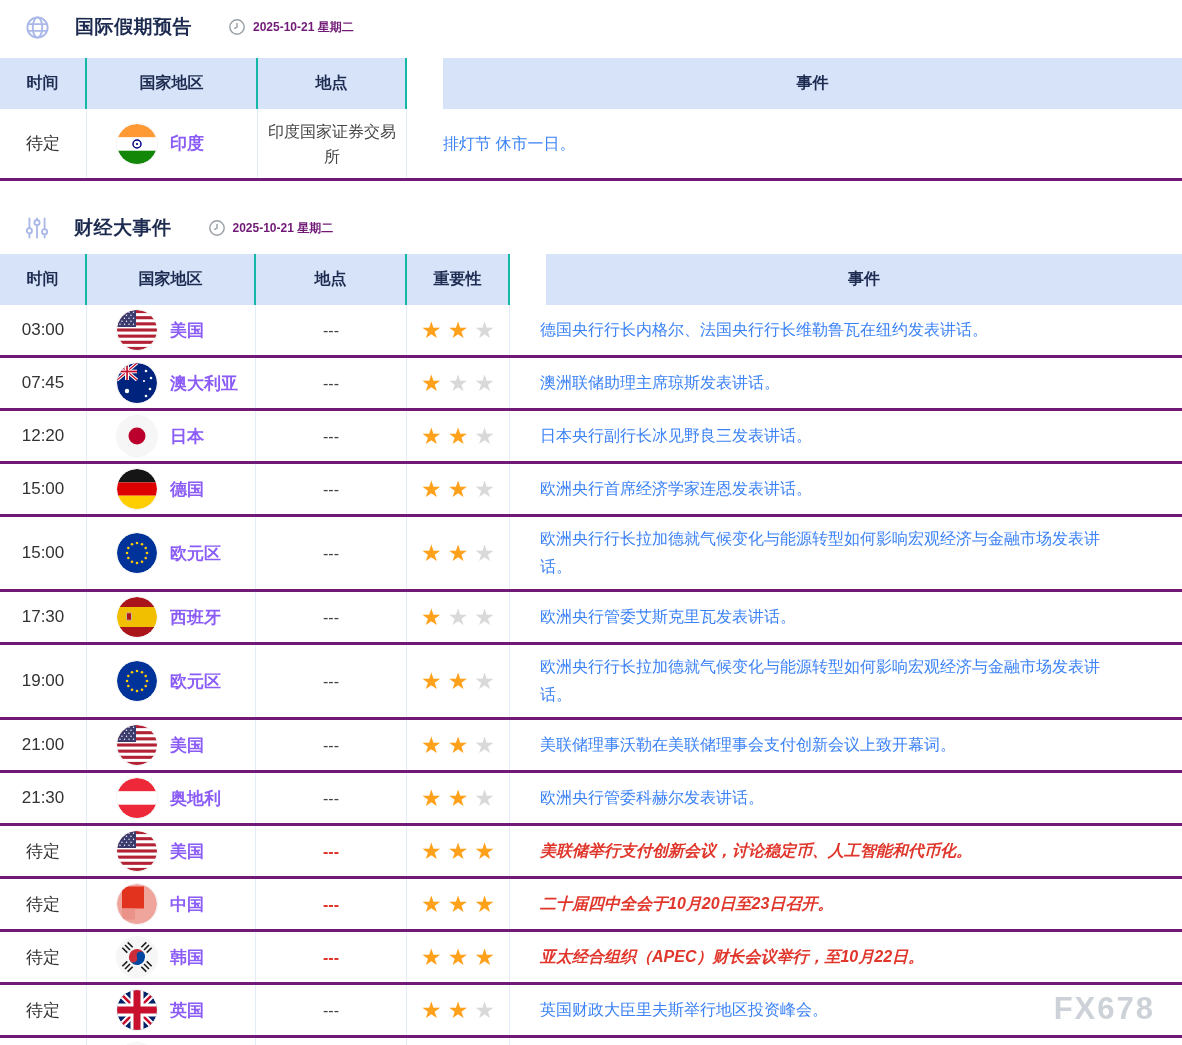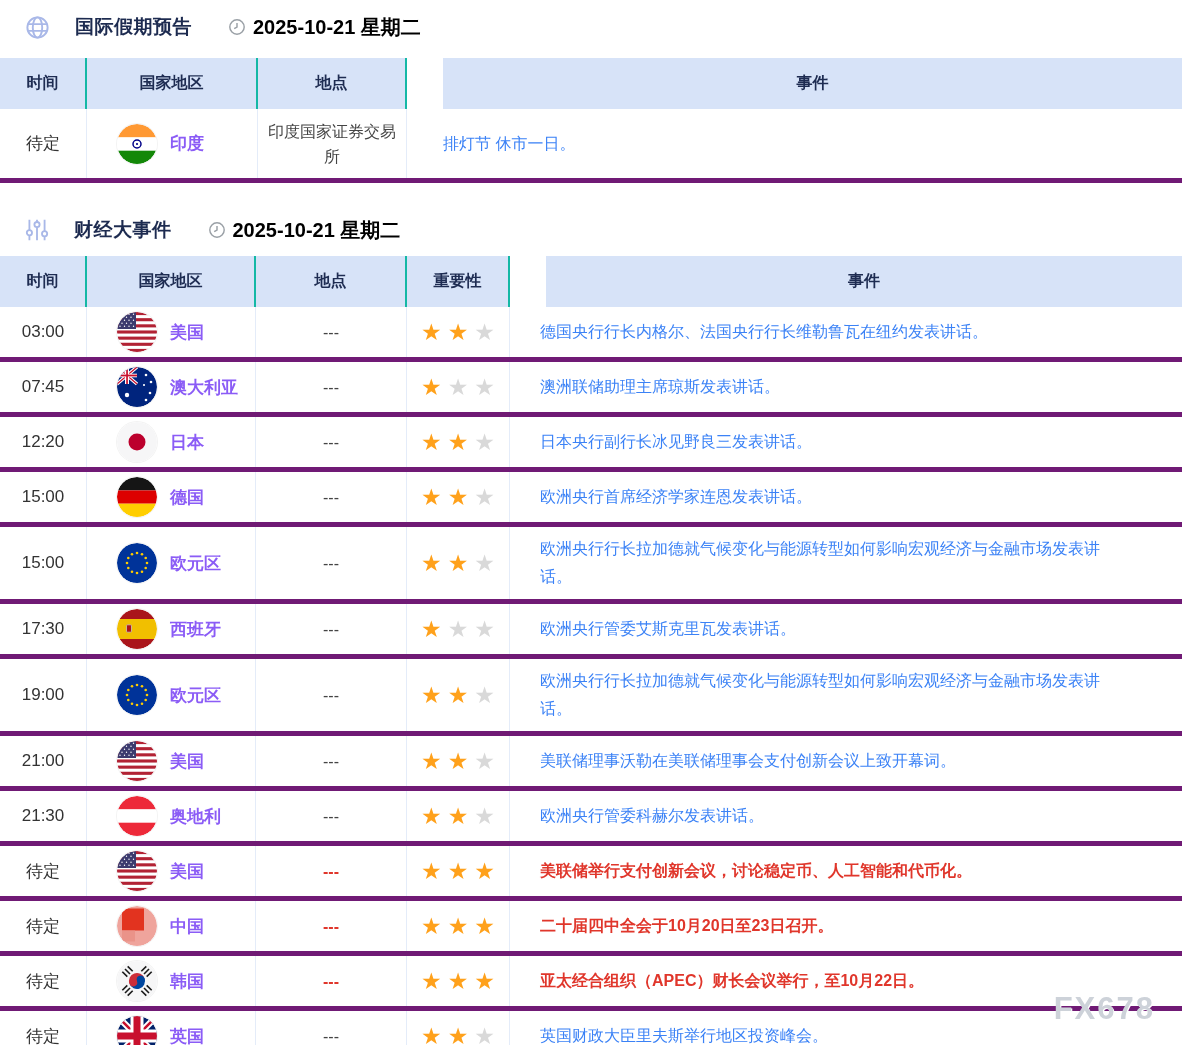--- a/index.html
+++ b/index.html
@@ -4,50 +4,50 @@
 <style>
   html,body{margin:0;padding:0;background:#fff;}
   .page{
     position:relative;width:1182px;height:1045px;overflow:hidden;background:#fff;
     font-family:"Liberation Sans","DejaVu Sans",sans-serif;color:#333;
   }
   
   .sec-head{display:flex;align-items:center;gap:24px;padding:10px 0 0 24px;height:34px;}
   .sec-title{margin:0;font-size:19px;font-weight:bold;color:#1d2b50;letter-spacing:.5px;}
   .datewrap{display:flex;align-items:center;gap:7px;margin-left:12px;}
-  .date{font-size:20px;font-weight:bold;color:#000000;}
+  .date{font-size:12px;font-weight:bold;color:#701a75;}
   
   .table{width:1182px;}
   .holiday{margin-top:14px;}
   .events{margin-top:9px;}
   .thead,.tr{display:grid;}
   .holiday .thead,.holiday .tr{grid-template-columns:87px 171px 149px 1fr;}
   .events .thead,.events .tr{grid-template-columns:87px 169px 151px 103px 1fr;}
   .th{
     background:var(--header-bg,#d7e3f8);height:51px;display:flex;align-items:center;justify-content:center;
     font-size:16px;font-weight:bold;color:#1e2c52;border-right:2px solid #14b8a6;
   }
   .th:last-child{border-right:none;margin-left:36px;}
-  .tr{border-bottom:5px solid #701a75;min-height:50px;}
+  .tr{border-bottom:3px solid #701a75;min-height:50px;}
   .holiday .tr{min-height:69px;}
   .td{display:flex;align-items:center;justify-content:center;border-right:1px solid #e4ecf9;}
   .td:last-child{border-right:none;}
   .c-time{font-size:17px;color:#333;}
   .c-country{justify-content:flex-start;padding-left:30px;gap:13px;}
   .cname{font-size:17px;font-weight:bold;color:#8b5cf6;}
   .c-loc{font-size:16px;color:#444;text-align:center;line-height:25px;padding:6px 6px;}
   .c-event{justify-content:flex-start;text-align:left;font-size:16px;color:#3b82f6;
     line-height:28px;padding:8px 24px 8px 30px;}
   .holiday .c-event{padding-left:36px;}
   .c-event span{display:inline-block;max-width:585px;}
   .star{font-size:23px;line-height:1;margin:0 3px;}
   .star.on{color:var(--star-on,#ffa11b);}
   .star.off{color:var(--star-off,#d9d9d9);}
   .tr.hl .c-loc{color:var(--red,#e0362b);font-weight:bold;}
-  .tr.hl .c-event{color:var(--red,#e0362b);font-weight:bold;}
+  .tr.hl .c-event{color:var(--red,#e0362b);font-weight:bold;font-style:italic;}
   
   .flag{border-radius:50%;box-shadow:0 0 0 1px rgba(0,0,0,.05);flex:0 0 auto;display:block;}
   .watermark{
     position:absolute;top:991px;right:27px;font-size:31px;font-weight:bold;
     color:#cdd2d9;letter-spacing:2px;text-shadow:1px 1px 0 #fff;
   }
 </style>
 </head>
 <body>
 

